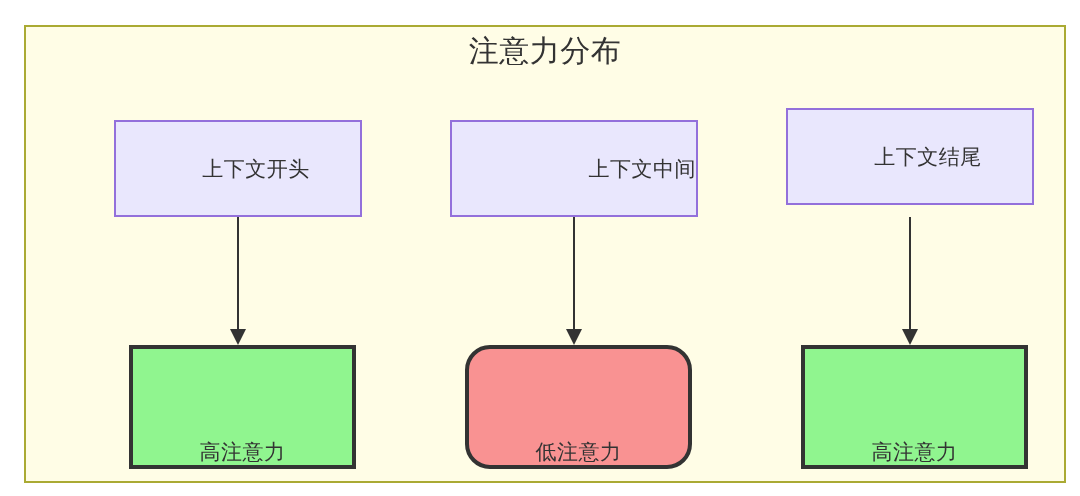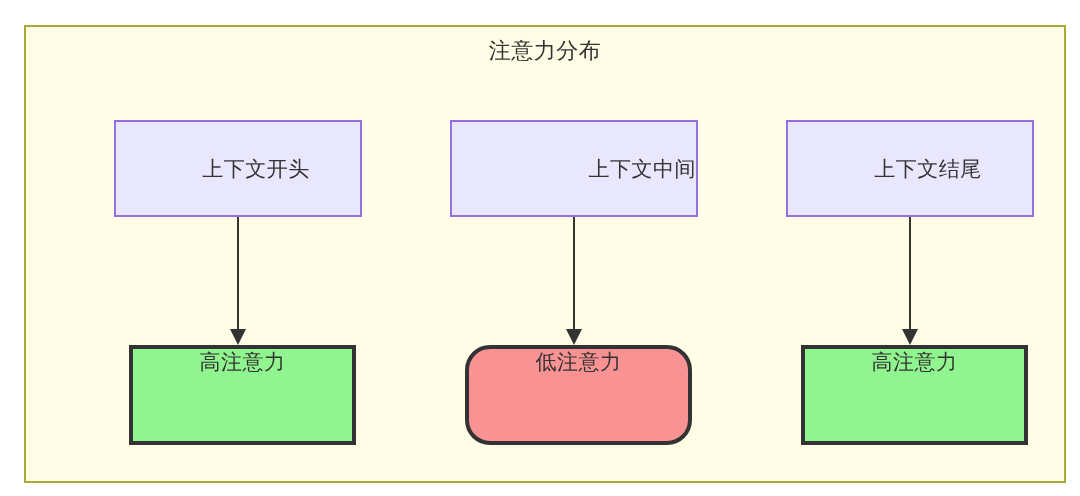--- a/index.html
+++ b/index.html
@@ -32,21 +32,21 @@
     background: #fffde6;
     border: 2px solid #aaaa33;
   }
 
   .frame-title {
     position: absolute;
     left: 0;
     top: 11px;
     width: 100%;
     text-align: center;
-    font-size: 22px;
+    font-size: 30px;
     line-height: 26px;
     color: #333333;
     letter-spacing: 0.5px;
     white-space: nowrap;
   }
 
   
   .node-top {
     position: absolute;
     box-sizing: border-box;
@@ -62,31 +62,31 @@
   .node-top .node-label {
     font-size: 21px;
     color: #333333;
     line-height: 26px;
     letter-spacing: 0.5px;
     white-space: nowrap;
   }
 
   #node-top-1 { left: 88px;  top: 93px; }
   #node-top-2 { left: 424px; top: 93px; justify-content: flex-end; }
-  #node-top-3 { left: 760px; top: 93px; }
+  #node-top-3 { left: 760px; top: 81px; }
 
   
   .node-bottom {
     position: absolute;
     box-sizing: border-box;
     width: 227px;
-    height: 100px;
+    height: 124px;
     border: 4px solid #333333;
     display: flex;
-    align-items: flex-start;
+    align-items: flex-end;
     justify-content: center;
   }
   .node-bottom .node-label {
     font-size: 21px;
     color: #333333;
     line-height: 26px;
     letter-spacing: 0.5px;
     white-space: nowrap;
   }
 

